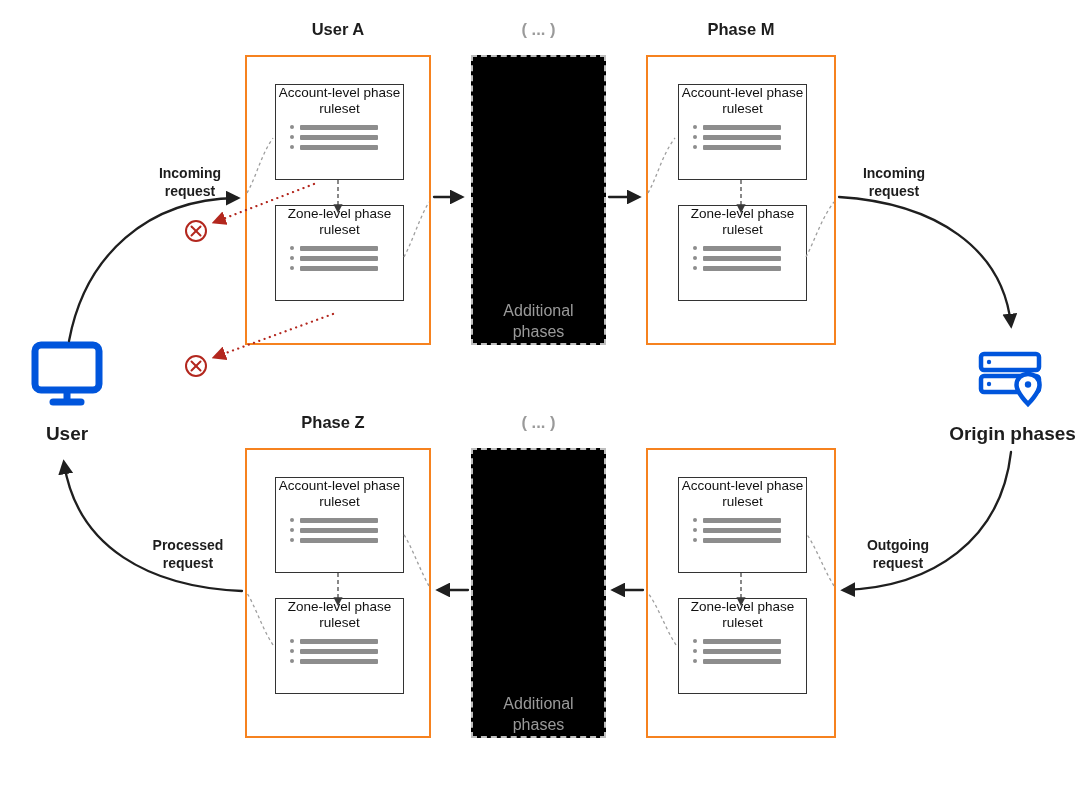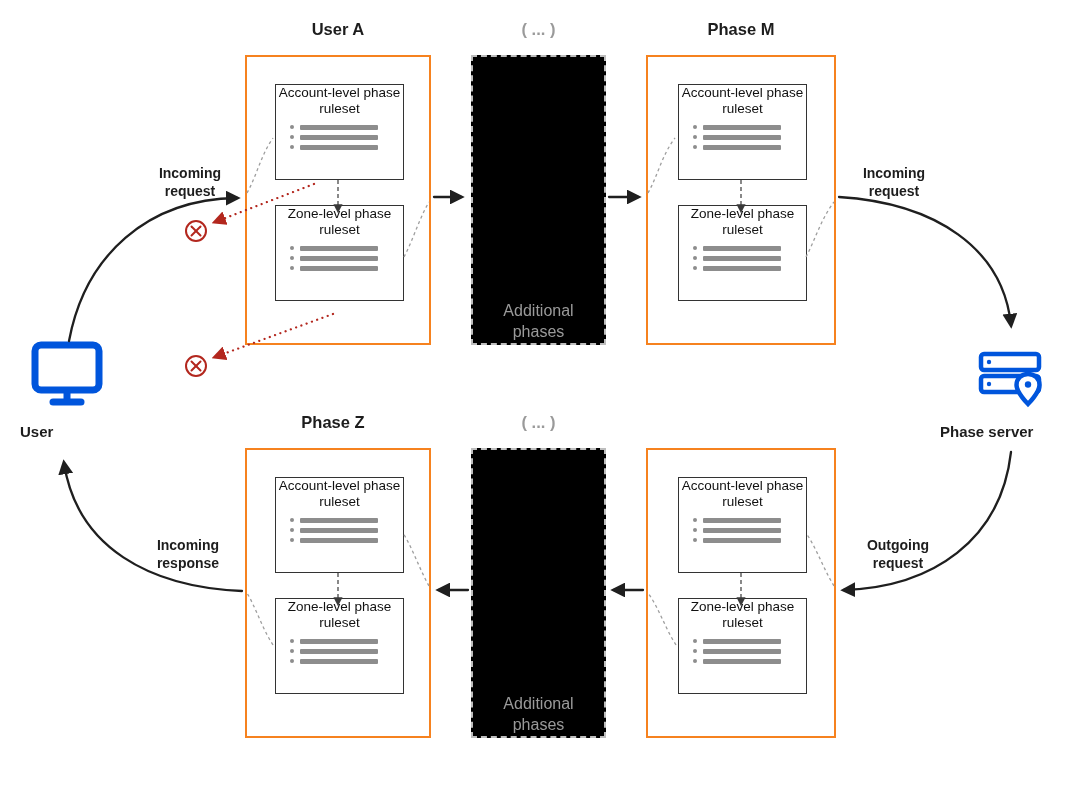--- a/index.html
+++ b/index.html
@@ -19,21 +19,21 @@
 
   .phase-title { position:absolute; top:20px; font-size:16.5px; font-weight:700; text-align:center; z-index:3; }
   .muted { color:#9a9a9a; }
 
   .dashed-box { position:absolute; width:135px; height:290px; border:2px dashed #bdbdbd; background:#000000;
                 display:flex; align-items:flex-end; justify-content:center; z-index:1; }
   .dashed-box .inner { width:96px; text-align:center; font-size:16px; color:#9a9a9a; line-height:1.3; }
 
   .edge-label { position:absolute; font-size:14px; font-weight:700; text-align:center; line-height:1.3; z-index:3; color:#1d1d1d;margin-top:16px; }
   .warn-note { position:absolute; left:141px; top:273px; width:96px; font-size:14.5px; line-height:1.32; color:#bc3a2b; z-index:3; }
-  .node-label { position:absolute; font-size:15px; font-weight:700; z-index:3; }
+  .node-label { position:absolute; font-size:19px; font-weight:700; text-align:center; z-index:3; }
 
   .icon { position:absolute; z-index:2; }
   svg.overlay { position:absolute; left:0; top:0; z-index:4; pointer-events:none; }
 </style>
 </head>
 <body>
 
 <div class="canvas">
 
   <div class="phase-title" style="left:245px;width:186px;">User A</div>
@@ -194,21 +194,21 @@
             <span class="rs-dot"></span>
             <span class="rs-bar"></span>
           </div>
       </div>
     </div>
   </div>
 
   <div class="edge-label" style="left:146px;top:148px;width:88px;">Incoming request</div>
   <div class="edge-label" style="left:848px;top:148px;width:92px;">Incoming request</div>
   <div class="edge-label" style="left:852px;top:520px;width:92px;">Outgoing request</div>
-  <div class="edge-label" style="left:142px;top:520px;width:92px;">Incoming response</div>
+  <div class="edge-label" style="left:142px;top:520px;width:92px;">Processed request</div>
 
 
   <div class="icon" style="left:30px;top:340px;width:74px;height:68px;">
     <svg width="74" height="68" viewBox="0 0 74 68">
       <rect x="5" y="5" width="64" height="45" rx="6" fill="#fff" stroke="#0055dc" stroke-width="7"></rect>
       <path d="M37 51 V59" stroke="#0055dc" stroke-width="7" fill="none"></path>
       <path d="M23 62 H51" stroke="#0055dc" stroke-width="7" stroke-linecap="round" fill="none"></path>
     </svg>
   </div>
   <div class="node-label" style="left:20px;top:423px;width:94px;">User</div>
@@ -218,21 +218,21 @@
       <rect x="3" y="4" width="58" height="16" rx="3" fill="#fff" stroke="#0055dc" stroke-width="4.5"></rect>
       <rect x="3" y="26" width="58" height="16" rx="3" fill="#fff" stroke="#0055dc" stroke-width="4.5"></rect>
       <circle cx="11" cy="12" r="2.2" fill="#0055dc"></circle>
       <circle cx="11" cy="34" r="2.2" fill="#0055dc"></circle>
       <g transform="translate(36,20)">
         <path d="M14 4 C7 4 2.5 9 2.5 15 C2.5 22.5 14 34 14 34 C14 34 25.5 22.5 25.5 15 C25.5 9 21 4 14 4 Z" fill="#fff" stroke="#0055dc" stroke-width="4.5"></path>
         <circle cx="14" cy="14.5" r="3.2" fill="#0055dc"></circle>
       </g>
     </svg>
   </div>
-  <div class="node-label" style="left:940px;top:423px;width:145px;">Phase server</div>
+  <div class="node-label" style="left:940px;top:423px;width:145px;">Origin phases</div>
 
   <svg class="overlay" width="1092" height="792" viewBox="0 0 1092 792">
     <defs>
       <marker id="mDark" viewBox="0 0 10 10" refX="7.5" refY="5" markerWidth="6.5" markerHeight="6.5" orient="auto-start-reverse">
         <path d="M0 0 L10 5 L0 10 z" fill="#1f1f1f"></path>
       </marker>
       <marker id="mSmall" viewBox="0 0 10 10" refX="7.5" refY="5" markerWidth="7" markerHeight="7" orient="auto-start-reverse">
         <path d="M0 0 L10 5 L0 10 z" fill="#3a3a3a"></path>
       </marker>
       <marker id="mRed" viewBox="0 0 10 10" refX="7.5" refY="5" markerWidth="6.5" markerHeight="6.5" orient="auto-start-reverse">

